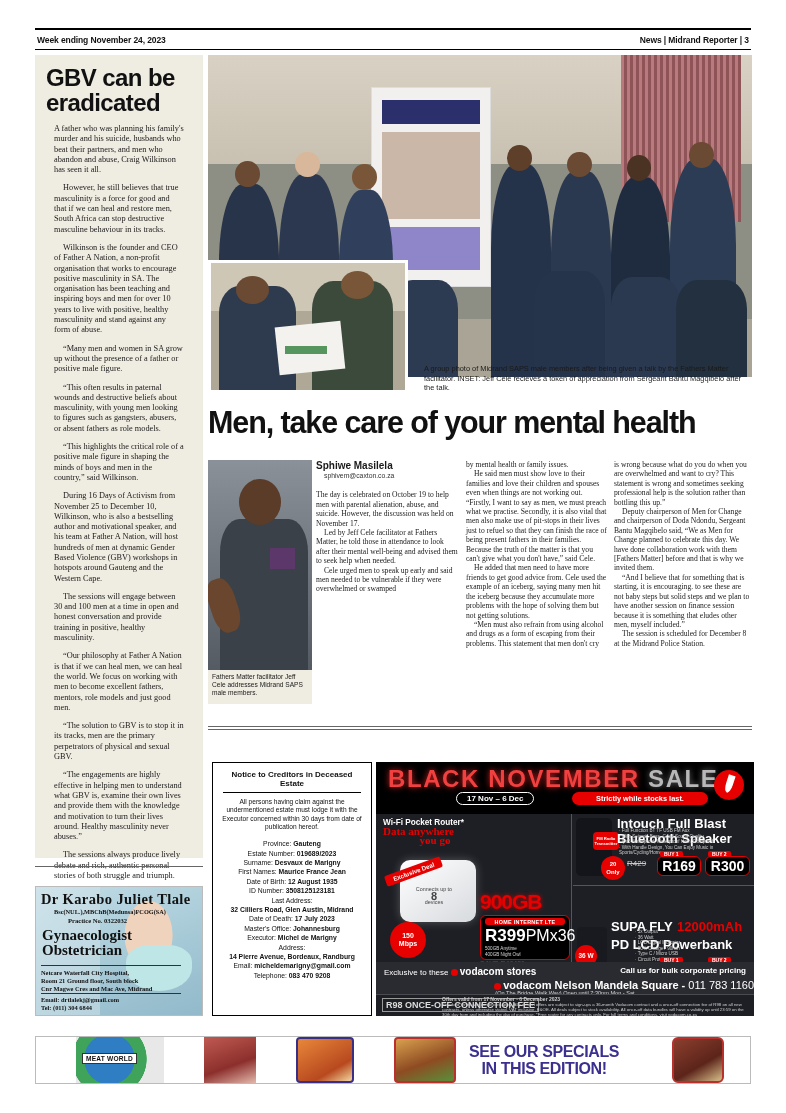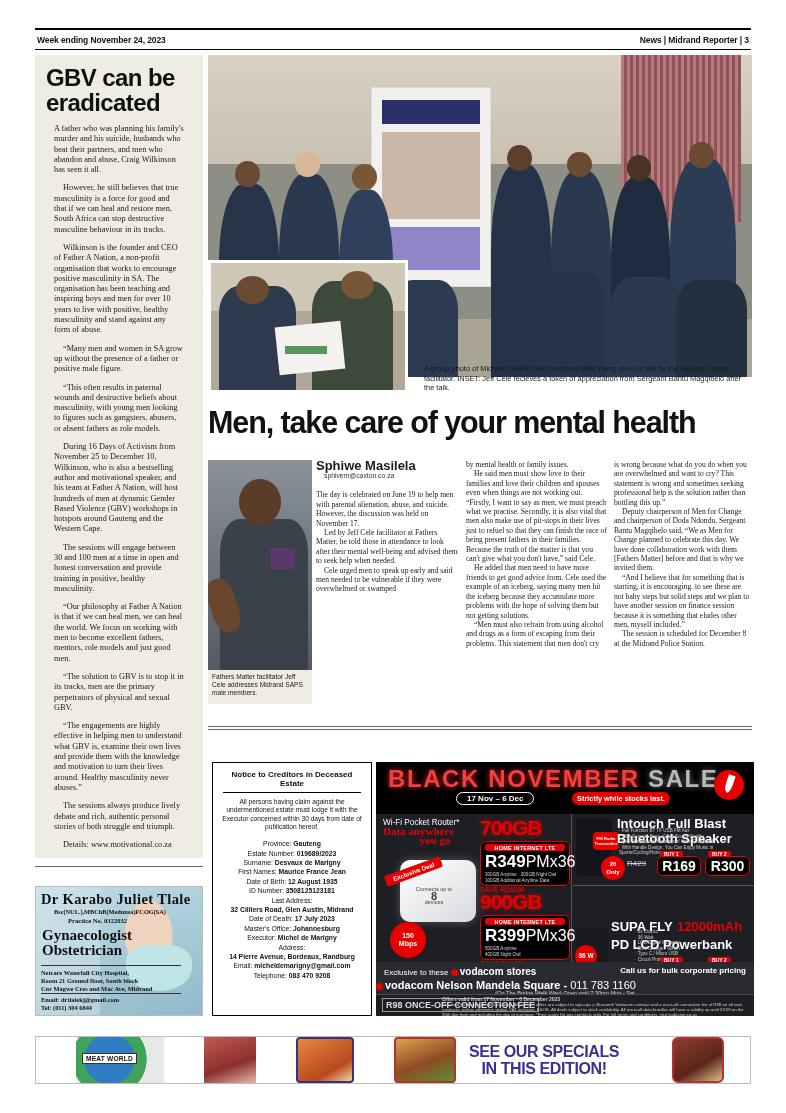--- a/index.html
+++ b/index.html
@@ -87,21 +87,21 @@
 
   
   .story-cols { position:absolute; left:316px; top:460px; width:436px; height:257px; }
   .scol { position:absolute; top:0; width:140px; font-family:"Liberation Serif", serif;
           font-size:7.6px; line-height:9.4px; color:#1a1a1a; }
   .scol.c1 { left:0; width:142px; }
   .scol.c2 { left:150px; width:142px; }
   .scol.c3 { left:298px; width:138px; }
   .scol p { margin:0; }
   .scol p + p { text-indent:8px; }
-  .byline { font-family:"Liberation Sans", sans-serif; font-size:13px; font-weight:bold;
+  .byline { font-family:"Liberation Sans", sans-serif; font-size:10px; font-weight:bold;
             line-height:11px; margin-bottom:0 !important; }
   .byemail { font-family:"Liberation Sans", sans-serif; font-size:6.8px; color:#333;
              margin-bottom:10px !important; }
 
   
   .hr-thin { position:absolute; background:#666; height:1px; }
 
   
   .notice {
     position:absolute; left:212px; top:762px; width:160px; height:254px;
@@ -119,31 +119,31 @@
     position:absolute; left:376px; top:762px; width:378px; height:254px;
     background:#1e1f24; color:#fff; overflow:hidden;
   }
   .ad-top { position:relative; height:52px; background:#000; }
   .ad-title { position:absolute; left:12px; top:3px; font-size:24px; font-weight:bold;
     letter-spacing:1.6px; color:#f04040; text-shadow:0 0 6px rgba(240,40,40,.9); }
   .ad-title .sale { color:#b8b8b8; text-shadow:0 0 6px rgba(200,200,200,.55); }
   .ad-dates { position:absolute; left:80px; top:30px; border:1px solid #fff; border-radius:9px;
     padding:1px 10px; font-size:8px; font-weight:bold; }
   .ad-strict { position:absolute; left:196px; top:30px; background:#e60000; border-radius:9px;
-    padding:2px 5px; font-size:7.4px; font-weight:bold; }
+    padding:2px 24px; font-size:7.4px; font-weight:bold; }
   .vod-logo { position:absolute; right:10px; top:8px; width:30px; height:30px; border-radius:50%;
     background:#e60000; }
   .vod-logo::after { content:""; position:absolute; left:12px; top:5px; width:7px; height:18px;
     background:#fff; border-radius:0 0 60% 60%; transform:rotate(18deg); }
 
   .ad-body { position:relative; height:148px; }
   .ad-left { position:absolute; left:0; top:0; width:196px; height:148px; border-right:1px solid #55565c; }
   .ad-right { position:absolute; left:197px; top:0; width:181px; height:148px; }
 
-  .prod-title { font-size:8.2px; font-weight:normal; }
+  .prod-title { font-size:8.2px; font-weight:bold; }
   .prod-sub { font-size:11px; font-weight:bold; color:#e60000; line-height:9px;font-family:Liberation Serif, serif; }
   .router { position:absolute; left:24px; top:46px; width:76px; height:62px; border-radius:10px;
     background:linear-gradient(145deg,#fff,#d7dade); box-shadow:0 0 10px rgba(255,255,255,.25); }
   .excl { position:absolute; left:8px; top:52px; background:#e60000; color:#fff; font-size:6.2px;
     font-weight:bold; padding:2px 8px; transform:rotate(-20deg); border-radius:2px; }
   .badge-round { position:absolute; border-radius:50%; background:#e60000; color:#fff;
     display:flex; flex-direction:column; align-items:center; justify-content:center;
     font-size:7px; font-weight:bold; text-align:center; line-height:8px; }
   .connects { position:absolute; left:36px; top:72px; width:44px; text-align:center;
     font-size:5.4px; color:#444; line-height:6.5px; }
@@ -163,21 +163,21 @@
   .buy-box { border:1.2px solid #e60000; border-radius:6px; background:#000; text-align:center;
     padding:1px 0; }
   .buy-tag { background:#e60000; font-size:5px; font-weight:bold; padding:0 4px; border-radius:2px; }
   .price-md { font-size:14px; font-weight:bold; }
   .was { font-size:8px; text-decoration:line-through; color:#c9c9c9; }
 
   .ad-foot { position:relative; height:54px; background:#2a2b30; }
   .ad-foot .ex { position:absolute; left:8px; top:4px; font-size:8px; }
   .ad-foot .ex b { font-size:10px; }
   .ad-foot .bulk { position:absolute; right:8px; top:4px; font-size:8px; font-weight:bold; }
-  .ad-foot .st1 { position:absolute; left:0; right:0; top:17px; text-align:left; font-size:11px; font-weight:bold; }
+  .ad-foot .st1 { position:absolute; left:0; right:0; top:17px; text-align:right; font-size:11px; font-weight:bold; }
   .ad-foot .st1 .ph { font-weight:normal; }
   .ad-foot .st1s { position:absolute; left:0; right:0; top:28px; text-align:center; font-size:5.6px; color:#d4d4d4; }
   .ad-foot .st2 { position:absolute; left:0; right:0; top:34px; text-align:center; font-size:10px; font-weight:bold; }
   .ad-foot .st2s { position:absolute; left:0; right:0; top:45px; text-align:center; font-size:5.6px; color:#d4d4d4; }
   .reddot { display:inline-block; width:7px; height:7px; border-radius:50%; background:#e60000;
     vertical-align:middle; margin-right:2px; }
   .ad-legal { position:absolute; left:0; right:0; bottom:0; height:22px; background:#1e1f24;
     border-top:1px solid #4a4b51; }
   .ad-legal .r98 { position:absolute; left:6px; top:3px; border:1px solid #999; font-size:9px;
     font-weight:bold; padding:1px 3px; color:#dcdcdc; }
@@ -249,20 +249,21 @@
   </div>
 
   <div class="left-col">
     <h1>GBV can be eradicated</h1>
     <div id="left-body">
         <p>A father who was planning his family's murder and his suicide, husbands who beat their partners, and men who abandon and abuse, Craig Wilkinson has seen it all.</p>
         <p>However, he still believes that true masculinity is a force for good and that if we can heal and restore men, South Africa can stop destructive masculine behaviour in its tracks.</p>
         <p>Wilkinson is the founder and CEO of Father A Nation, a non-profit organisation that works to encourage positive masculinity in SA. The organisation has been teaching and inspiring boys and men for over 10 years to live with positive, healthy masculinity and stand against any form of abuse.</p>
         <p>“Many men and women in SA grow up without the presence of a father or positive male figure.</p>
         <p>“This often results in paternal wounds and destructive beliefs about masculinity, with young men looking to figures such as gangsters, abusers, or absent fathers as role models.</p>
+        <p>“This highlights the critical role of a positive male figure in shaping the minds of boys and men in the country,” said Wilkinson.</p>
         <p>During 16 Days of Activism from November 25 to December 10, Wilkinson, who is also a bestselling author and motivational speaker, and his team at Father A Nation, will host hundreds of men at dynamic Gender Based Violence (GBV) workshops in hotspots around Gauteng and the Western Cape.</p>
         <p>The sessions will engage between 30 and 100 men at a time in open and honest conversation and provide training in positive, healthy masculinity.</p>
         <p>“Our philosophy at Father A Nation is that if we can heal men, we can heal the world. We focus on working with men to become excellent fathers, mentors, role models and just good men.</p>
         <p>“The solution to GBV is to stop it in its tracks, men are the primary perpetrators of physical and sexual GBV.</p>
         <p>“The engagements are highly effective in helping men to understand what GBV is, examine their own lives and provide them with the knowledge and motivation to turn their lives around. Healthy masculinity never abuses.”</p>
         <p>The sessions always produce lively debate and rich, authentic personal stories of both struggle and triumph.</p>
         <p>Details: www.motivational.co.za</p>
       </div>
   </div>
 
@@ -325,21 +326,21 @@
       <div style="position:absolute;left:60%;top:42%;width:24%;height:10%;background:#7b2f8a;opacity:.5;"></div>
     </div>
   </div>
   <div class="feat-caption">Fathers Matter facilitator Jeff Cele addresses Midrand SAPS male members.</div>
 
   <div class="story-cols">
     <div class="scol c1">
       <p class="byline">Sphiwe Masilela</p>
       <p class="byemail">sphivem@caxton.co.za</p>
       <div id="col1-body">
-          <p>The day is celebrated on June 19 to help men with parental alienation, abuse, and suicide. However, the discussion was held on November 17.</p>
+          <p>The day is celebrated on October 19 to help men with parental alienation, abuse, and suicide. However, the discussion was held on November 17.</p>
           <p>Led by Jeff Cele facilitator at Fathers Matter, he told those in attendance to look after their mental well-being and advised them to seek help when needed.</p>
           <p>Cele urged men to speak up early and said men needed to be vulnerable if they were overwhelmed or swamped</p>
         </div>
     </div>
     <div class="scol c2">
       <div id="col2-body">
           <p>by mental health or family issues.</p>
           <p>He said men must show love to their families and love their children and spouses even when things are not working out. “Firstly, I want to say as men, we must preach what we practise. Secondly, it is also vital that men also make use of pit-stops in their lives just to refuel so that they can finish the race of being present fathers in their families. Because the truth of the matter is that you can't give what you don't have,” said Cele.</p>
           <p>He added that men need to have more friends to get good advice from. Cele used the example of an iceberg, saying many men hit the iceberg because they accumulate more problems with the hope of solving them but not getting solutions.</p>
           <p>“Men must also refrain from using alcohol and drugs as a form of escaping from their problems. This statement that men don't cry</p>
@@ -408,32 +409,20 @@
           <span>Connects up to</span>
           <span class="big">8</span>
           <span>devices</span>
         </div>
         <div class="excl">Exclusive Deal</div>
         <div class="badge-round" style="left:14px;bottom:4px;width:36px;height:36px;">
           <span>150</span>
           <span>Mbps</span>
         </div>
 
-        <div style="position:absolute;left:104px;top:2px;width:90px;">
-          <div class="gb">700GB</div>
-          <div class="deal-box" style="margin-top:1px;">
-            <div class="deal-hdr">HOME INTERNET LTE</div>
-            <div style="text-align:center;margin-top:1px;">
-              <span class="price-lg">R349</span><span class="pm">PMx36</span>
-            </div>
-            <div class="deal-lines" style="white-space: pre-line;">300GB Anytime . 300GB Night Owl
-100GB Additional Anytime Data</div>
-          </div>
-          <div class="save">SAVE R26280</div>
-        </div>
 
         <div style="position:absolute;left:104px;top:76px;width:90px;">
           <div class="gb">900GB</div>
           <div class="deal-box" style="margin-top:1px;">
             <div class="deal-hdr">HOME INTERNET LTE</div>
             <div style="text-align:center;margin-top:1px;">
               <span class="price-lg">R399</span><span class="pm">PMx36</span>
             </div>
             <div class="deal-lines" style="white-space: pre-line;">500GB Anytime
 400GB Night Owl</div>

